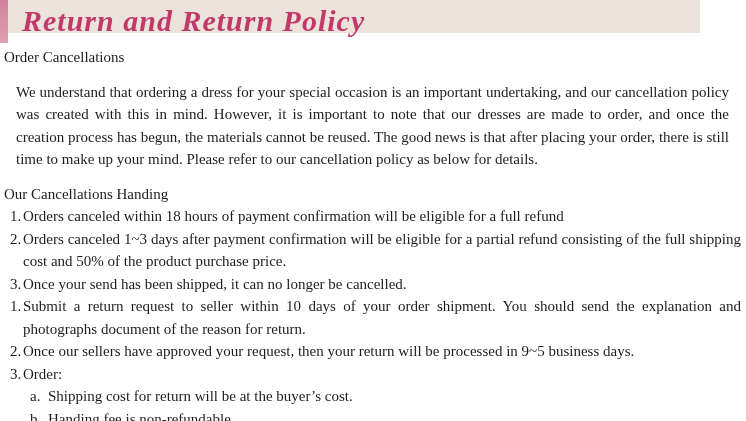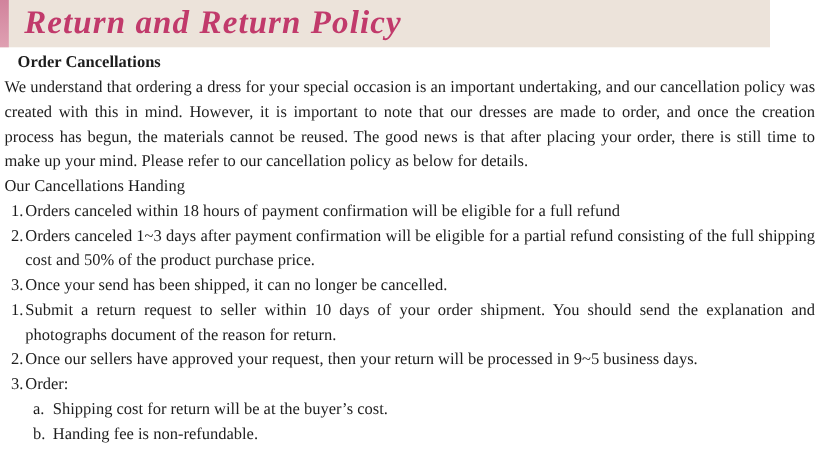--- a/index.html
+++ b/index.html
@@ -13,21 +13,21 @@
     height: 421px;
     overflow: hidden;
     background: #ffffff;
     font-family: "Liberation Serif", serif;
   }
   .band {
     position: absolute;
     top: 0;
     left: 0;
     width: 700px;
-    height: 43px;
+    height: 33px;
     background: #ece3da;
   }
   .stripe {
     position: absolute;
     top: 0;
     left: 0;
     width: 8px;
     height: 43px;
     background: linear-gradient(180deg, #d1839c 0%, #dfa0b2 100%);
   }
@@ -50,25 +50,24 @@
     top: 43px;
     left: 0;
     width: 746px;
     box-sizing: border-box;
     padding: 3px 5px 0 4px;
     font-size: 15px;
     line-height: 22.5px;
     color: #1d1d1d;
   }
   .bold-heading {
-    font-weight: bold;
-    margin-left: 12px;
+    font-weight: normal;
   }
   .para {
-    margin: 0;
+    margin: 12px;
     text-align: justify;
   }
   .li {
     display: flex;
   }
   .li-num {
     flex: 0 0 13px;
     margin-left: 6px;
   }
   .li-text {

